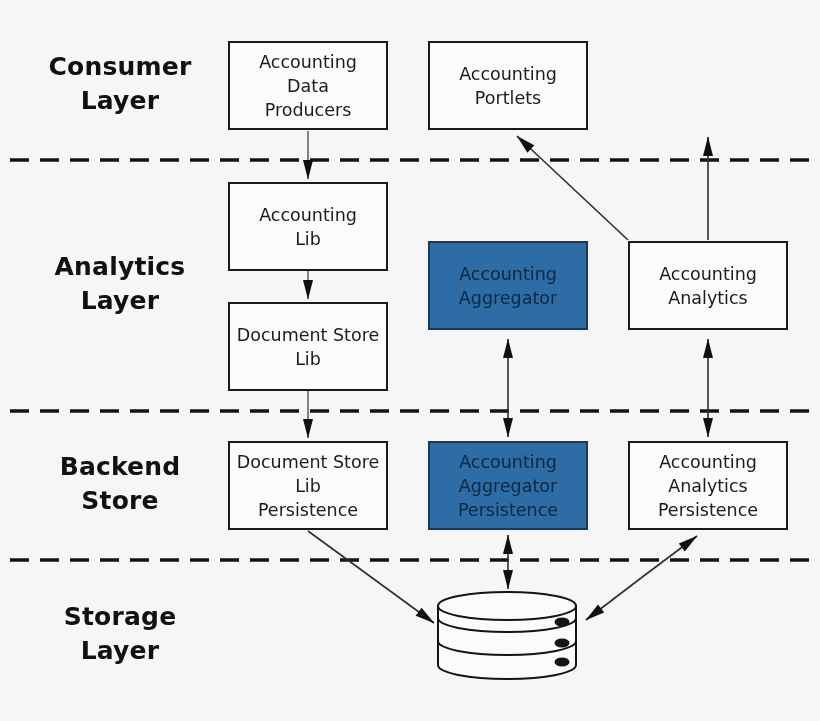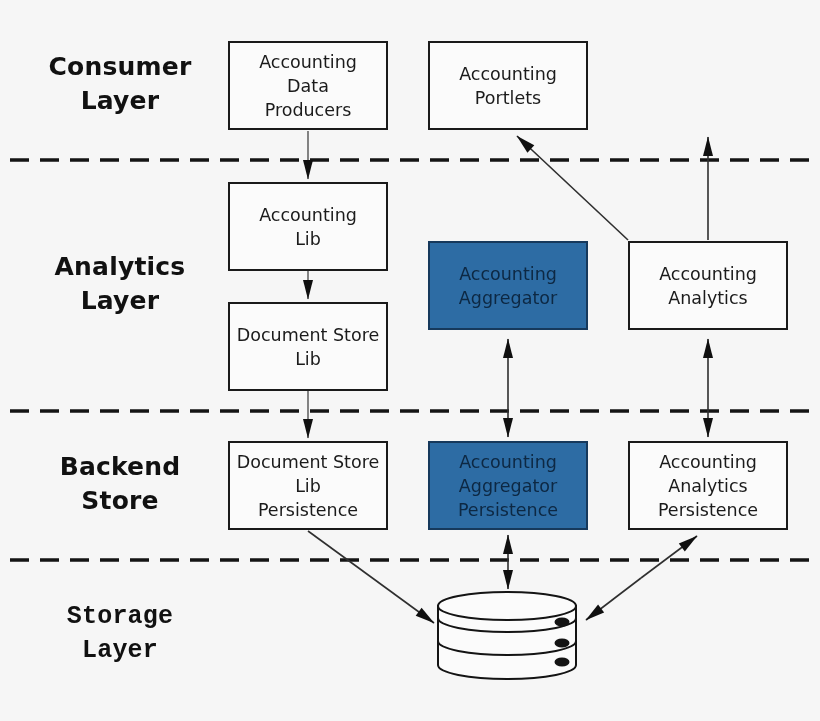--- a/index.html
+++ b/index.html
@@ -25,21 +25,21 @@
     font-weight:700;
     line-height:34px;
     color:#111;
     white-space:pre-line;
     z-index:2;
     letter-spacing:0.2px;
   }
   .ll-consumer{top:50px;}
   .ll-enabling{top:250px;}
   .ll-backend{top:450px;}
-  .ll-storage{top:600px;font-family:Liberation Mono, monospace;}
+  .ll-storage{top:600px;}
   .node{
     position:absolute;
     width:160px;height:89px;
     box-sizing:border-box;
     background:#fbfbfb;
     border:2px solid #1a1a1a;
     color:#1b1b1b;
     display:flex;
     align-items:center;
     justify-content:center;

